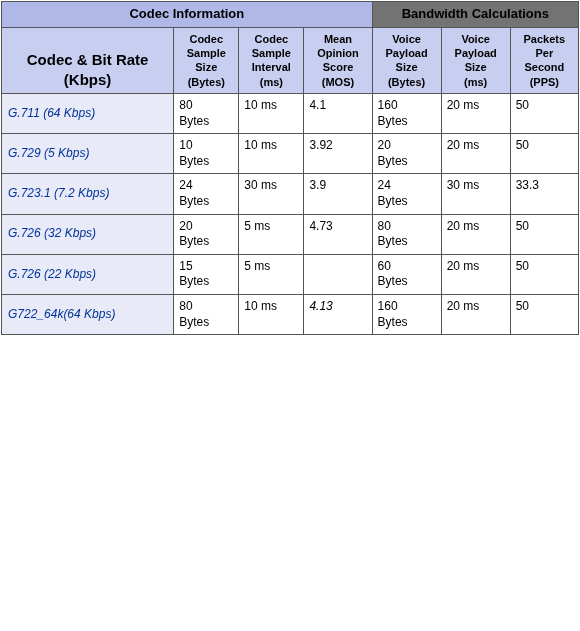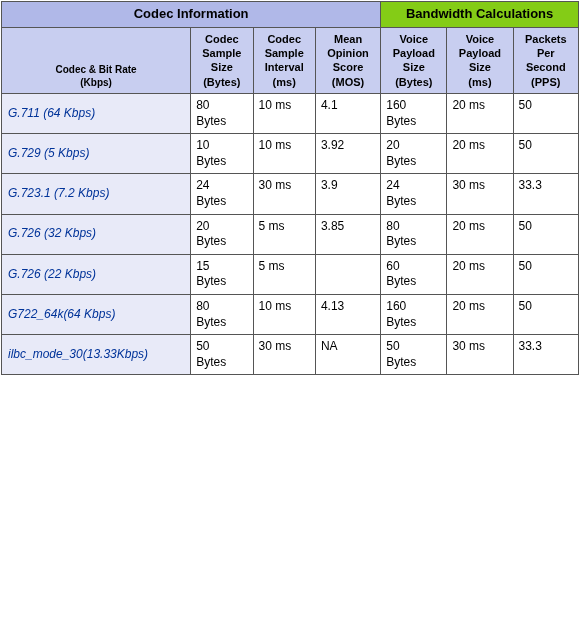--- a/index.html
+++ b/index.html
@@ -20,37 +20,37 @@
       vertical-align: middle;
       line-height: 1.3;
     }
     .header-top-codec {
       background: #b0b8e8;
       text-align: center;
       font-weight: bold;
       font-size: 13px;
     }
     .header-top-bandwidth {
-      background: #84cc16;
+      background: #737373;
       text-align: center;
       font-weight: bold;
       font-size: 13px;
     }
     .header-sub {
       background: #c8cef0;
       text-align: center;
       font-weight: bold;
       font-size: 11px;
       vertical-align: bottom;
     }
     .header-codec-col {
       background: #c8cef0;
       text-align: center;
       font-weight: bold;
-      font-size: 10px;
+      font-size: 15px;
       vertical-align: bottom;
     }
     .codec-name {
       background: #e8eaf8;
       font-weight: normal;
       color: #003399;
       font-style: italic;
       padding-left: 6px;
     }
     .data-cell {
@@ -132,21 +132,21 @@
         <td class="data-cell" style="white-space: pre-line;">24
 Bytes</td>
         <td class="data-cell" style="white-space: pre-line;">30 ms</td>
         <td class="data-cell" style="white-space: pre-line;">33.3</td>
       </tr>
       <tr>
         <td class="codec-name" style="white-space: pre-line;">G.726 (32 Kbps)</td>
         <td class="data-cell" style="white-space: pre-line;">20
 Bytes</td>
         <td class="data-cell" style="white-space: pre-line;">5 ms</td>
-        <td class="data-cell" style="white-space: pre-line;">3.85</td>
+        <td class="data-cell" style="white-space: pre-line;">4.73</td>
         <td class="data-cell" style="white-space: pre-line;">80
 Bytes</td>
         <td class="data-cell" style="white-space: pre-line;">20 ms</td>
         <td class="data-cell" style="white-space: pre-line;">50</td>
       </tr>
       <tr>
         <td class="codec-name" style="white-space: pre-line;">G.726 (22 Kbps)</td>
         <td class="data-cell" style="white-space: pre-line;">15
 Bytes</td>
         <td class="data-cell" style="white-space: pre-line;">5 ms</td>
@@ -154,31 +154,20 @@
         <td class="data-cell" style="white-space: pre-line;">60
 Bytes</td>
         <td class="data-cell" style="white-space: pre-line;">20 ms</td>
         <td class="data-cell" style="white-space: pre-line;">50</td>
       </tr>
       <tr>
         <td class="codec-name" style="white-space: pre-line; margin-left: 42px;">G722_64k(64 Kbps)</td>
         <td class="data-cell" style="white-space: pre-line;">80
 Bytes</td>
         <td class="data-cell" style="white-space: pre-line;">10 ms</td>
-        <td class="data-cell" style="white-space: pre-line;">4.13</td>
+        <td class="data-cell" style="white-space: pre-line; font-style: italic;">4.13</td>
         <td class="data-cell" style="white-space: pre-line;">160
 Bytes</td>
         <td class="data-cell" style="white-space: pre-line;">20 ms</td>
         <td class="data-cell" style="white-space: pre-line;">50</td>
       </tr>
-      <tr>
-        <td class="codec-name" style="white-space: pre-line;">ilbc_mode_30(13.33Kbps)</td>
-        <td class="data-cell" style="white-space: pre-line;">50
-Bytes</td>
-        <td class="data-cell" style="white-space: pre-line;">30 ms</td>
-        <td class="data-cell" style="white-space: pre-line;">NA</td>
-        <td class="data-cell" style="white-space: pre-line;">50
-Bytes</td>
-        <td class="data-cell" style="white-space: pre-line;">30 ms</td>
-        <td class="data-cell" style="white-space: pre-line;">33.3</td>
-      </tr>
     </tbody>
 </table>
 
 </body></html>

